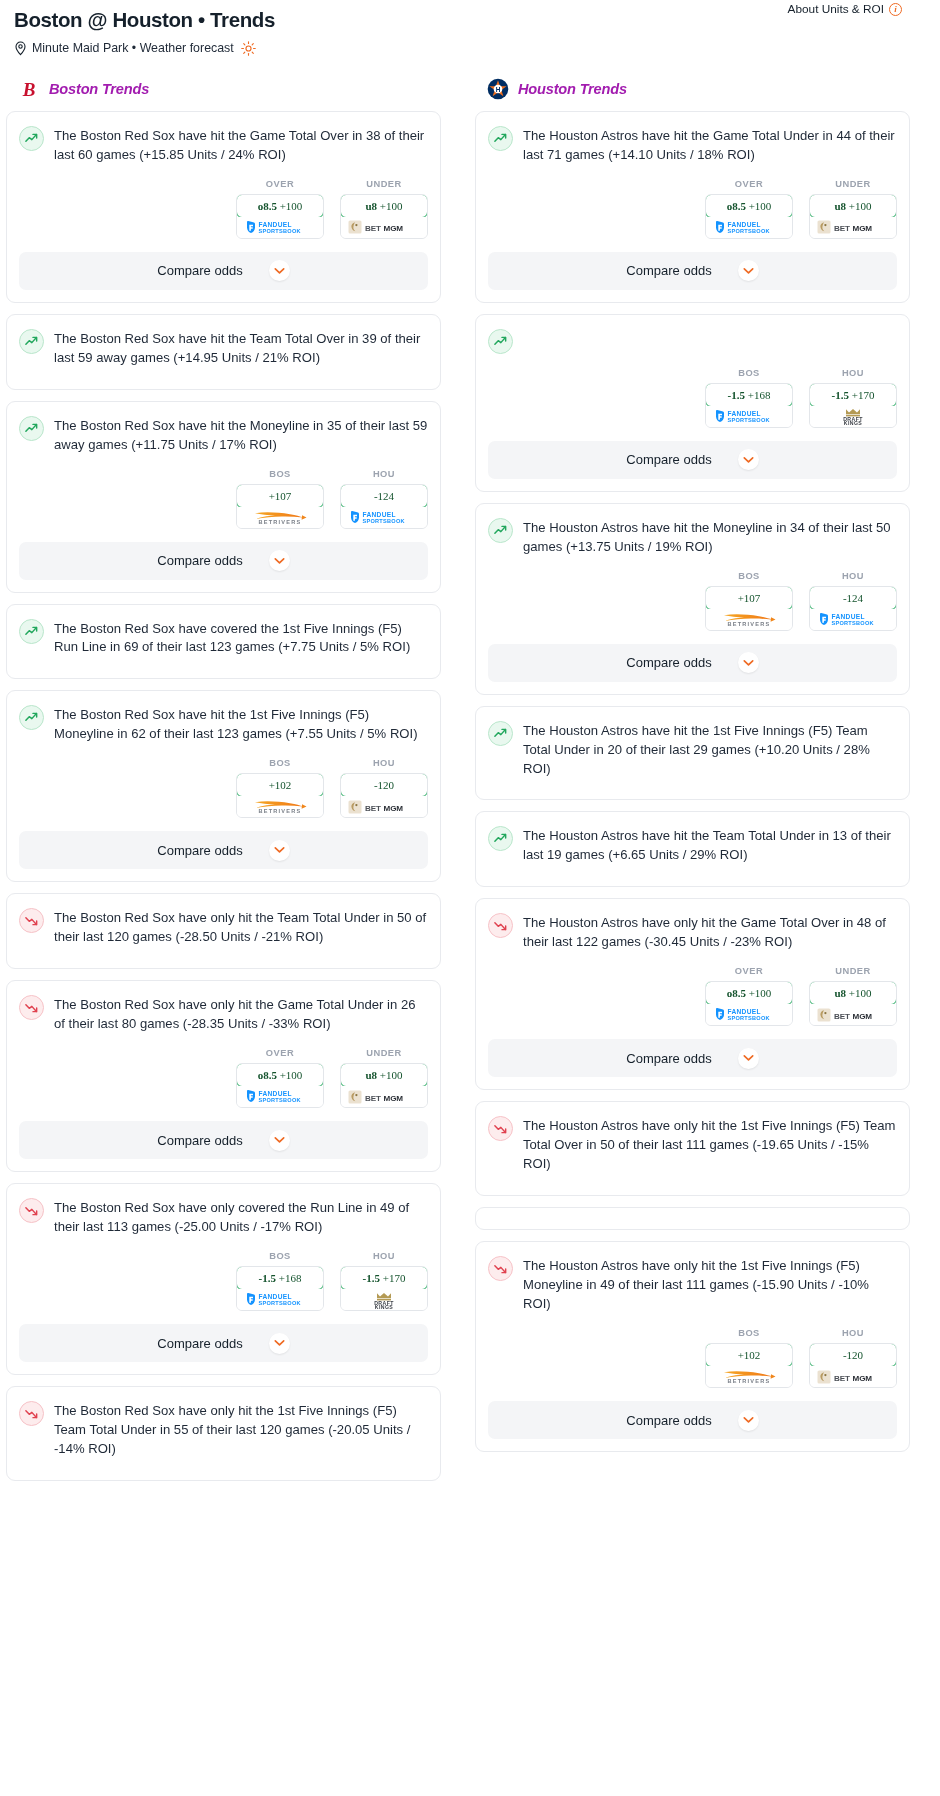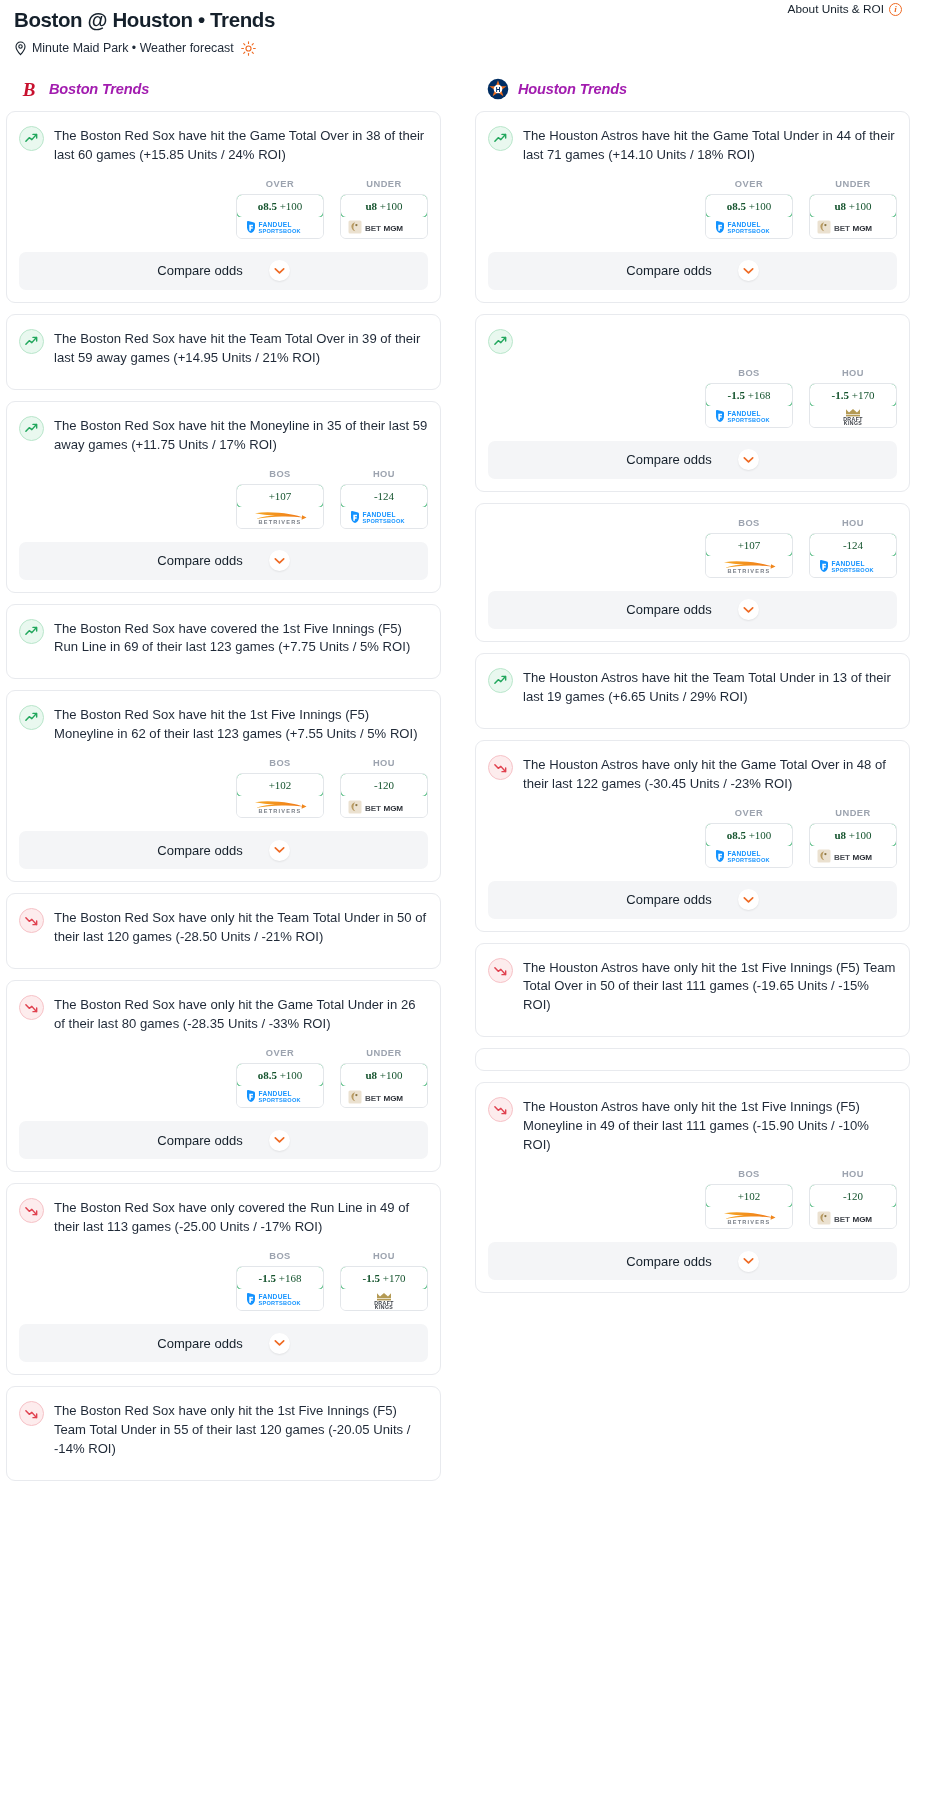--- a/index.html
+++ b/index.html
@@ -582,20 +582,29 @@
           <div class="compare">
             <span class="label">Compare odds</span>
             <span class="chev-circle">
               <svg width="11" height="8" viewBox="0 0 12 8">
                 <polyline points="1.4,1.6 6,6 10.6,1.6" fill="none" stroke="#ef6a23" stroke-width="1.8" stroke-linecap="round" stroke-linejoin="round"></polyline>
               </svg>
             </span>
           </div>
         </div>
         <div class="card">
+          <div class="card-body">
+            <span class="trend-icon up">
+              <svg width="15" height="15" viewBox="0 0 16 16">
+                <polyline points="2,11 5.6,7.1 8.4,9.2 13.2,3.8" fill="none" stroke="#22a75d" stroke-width="1.55" stroke-linecap="round" stroke-linejoin="round"></polyline>
+                <polyline points="9.6,3.6 13.5,3.6 13.5,7.4" fill="none" stroke="#22a75d" stroke-width="1.55" stroke-linecap="round" stroke-linejoin="round"></polyline>
+              </svg>
+            </span>
+            <div class="trend-text">The Houston Astros have hit the Moneyline in 34 of their last 50 games (+13.75 Units / 19% ROI)</div>
+          </div>
           <div class="odds-wrap">
             <div class="odds-col">
               <div class="odds-label">BOS</div>
               <div class="odds-box">
                 <div class="odds-val"><span>+107</span></div>
                 <div class="book">
                   <svg width="72" height="17" viewBox="0 0 72 17">
                     <defs>
                       <linearGradient id="brg" x1="0" y1="0" x2="1" y2="0">
                         <stop offset="0%" stop-color="#f5a623"></stop>
@@ -634,20 +643,32 @@
           </div>
         </div>
         <div class="card">
           <div class="card-body">
             <span class="trend-icon up">
               <svg width="15" height="15" viewBox="0 0 16 16">
                 <polyline points="2,11 5.6,7.1 8.4,9.2 13.2,3.8" fill="none" stroke="#22a75d" stroke-width="1.55" stroke-linecap="round" stroke-linejoin="round"></polyline>
                 <polyline points="9.6,3.6 13.5,3.6 13.5,7.4" fill="none" stroke="#22a75d" stroke-width="1.55" stroke-linecap="round" stroke-linejoin="round"></polyline>
               </svg>
             </span>
+            <div class="trend-text">The Houston Astros have hit the 1st Five Innings (F5) Team Total Under in 20 of their last 29 games (+10.20 Units / 28% ROI)</div>
+          </div>
+          <div style="height:21px"></div>
+        </div>
+        <div class="card">
+          <div class="card-body">
+            <span class="trend-icon up">
+              <svg width="15" height="15" viewBox="0 0 16 16">
+                <polyline points="2,11 5.6,7.1 8.4,9.2 13.2,3.8" fill="none" stroke="#22a75d" stroke-width="1.55" stroke-linecap="round" stroke-linejoin="round"></polyline>
+                <polyline points="9.6,3.6 13.5,3.6 13.5,7.4" fill="none" stroke="#22a75d" stroke-width="1.55" stroke-linecap="round" stroke-linejoin="round"></polyline>
+              </svg>
+            </span>
             <div class="trend-text">The Houston Astros have hit the Team Total Under in 13 of their last 19 games (+6.65 Units / 29% ROI)</div>
           </div>
           <div style="height:21px"></div>
         </div>
         <div class="card">
           <div class="card-body">
             <span class="trend-icon down">
               <svg width="15" height="15" viewBox="0 0 16 16">
                 <polyline points="2,5 5.6,8.9 8.4,6.8 13.2,12.2" fill="none" stroke="#e0414f" stroke-width="1.55" stroke-linecap="round" stroke-linejoin="round"></polyline>
                 <polyline points="9.6,12.4 13.5,12.4 13.5,8.6" fill="none" stroke="#e0414f" stroke-width="1.55" stroke-linecap="round" stroke-linejoin="round"></polyline>

